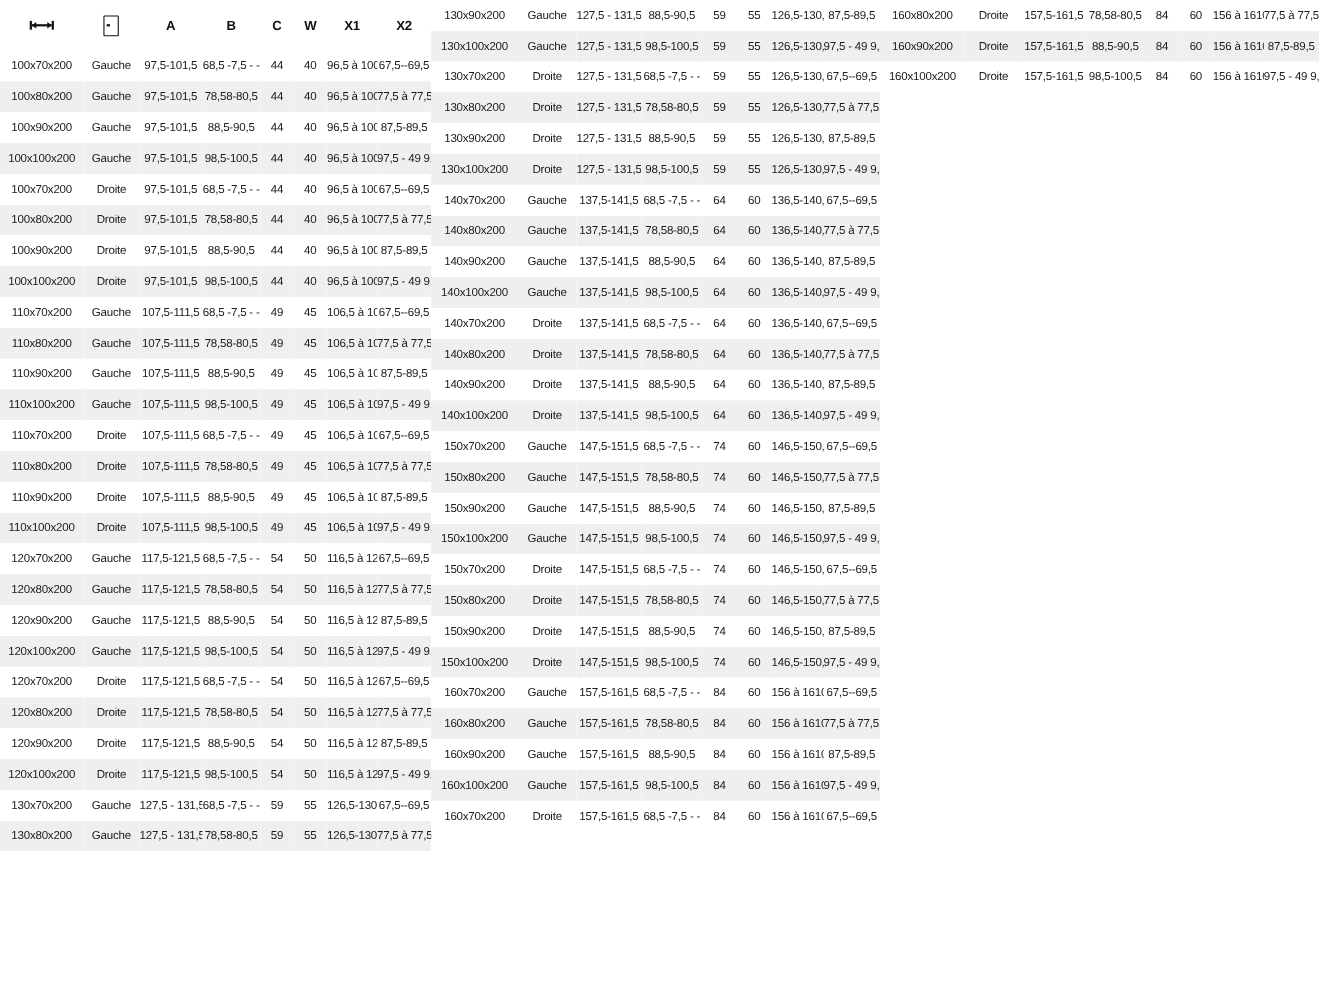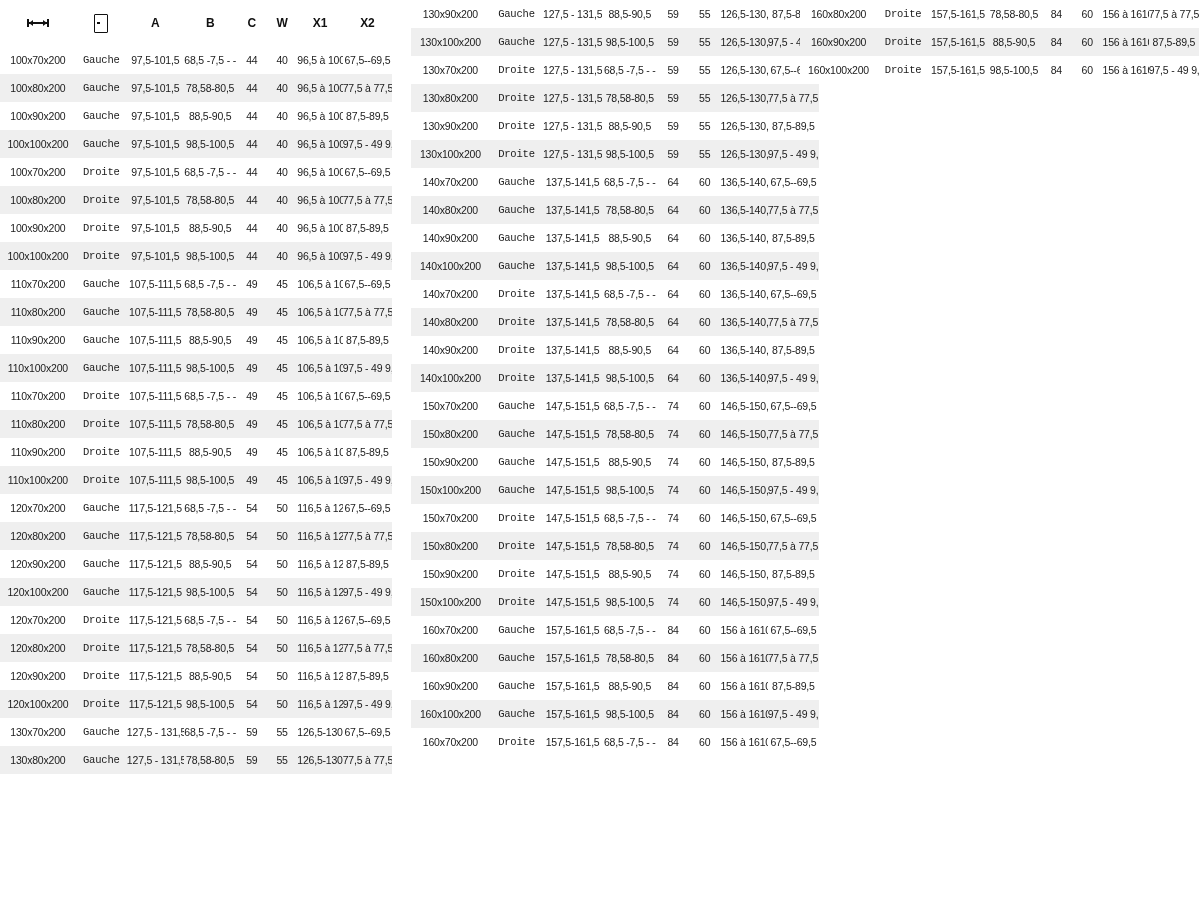--- a/index.html
+++ b/index.html
@@ -18,21 +18,21 @@
   .page {
     position: relative;
     width: 1199px;
     height: 899px;
   }
   .col {
     position: absolute;
     top: 0;
   }
   #col-a { left: 0px;   width: 392px; }
-  #col-b { left: 411px; width: 408px; }
+  #col-b { left: 392px; width: 408px; }
   #col-c { left: 800px; width: 399px; }
 
   table.spec {
     border-collapse: collapse;
     table-layout: fixed;
     font-size: 10.5px;
     width: 100%;
   }
   table.spec td, table.spec th {
     padding: 0;
@@ -51,21 +51,21 @@
     line-height: 46px;
     font-weight: bold;
     font-size: 12px;
     background: #ffffff;
     color: #111;
   }
   table.spec tr.odd td { background: #ffffff; }
   table.spec tr.even td { background: #efefef; }
 
   td.size, th.size { font-weight: bold; }
-  td.side, th.side { font-weight: bold; font-family: Liberation Mono, monospace; }
+  td.side, th.side { font-weight: bold; }
 
   
   col.c-size { width: 20%; }
   col.c-side { width: 13.5%; }
   col.c-a    { width: 15%; }
   col.c-b    { width: 14%; }
   col.c-c    { width: 8%; }
   col.c-w    { width: 8%; }
   col.c-x1   { width: 12%; }
   col.c-x2   { width: 13%; }

